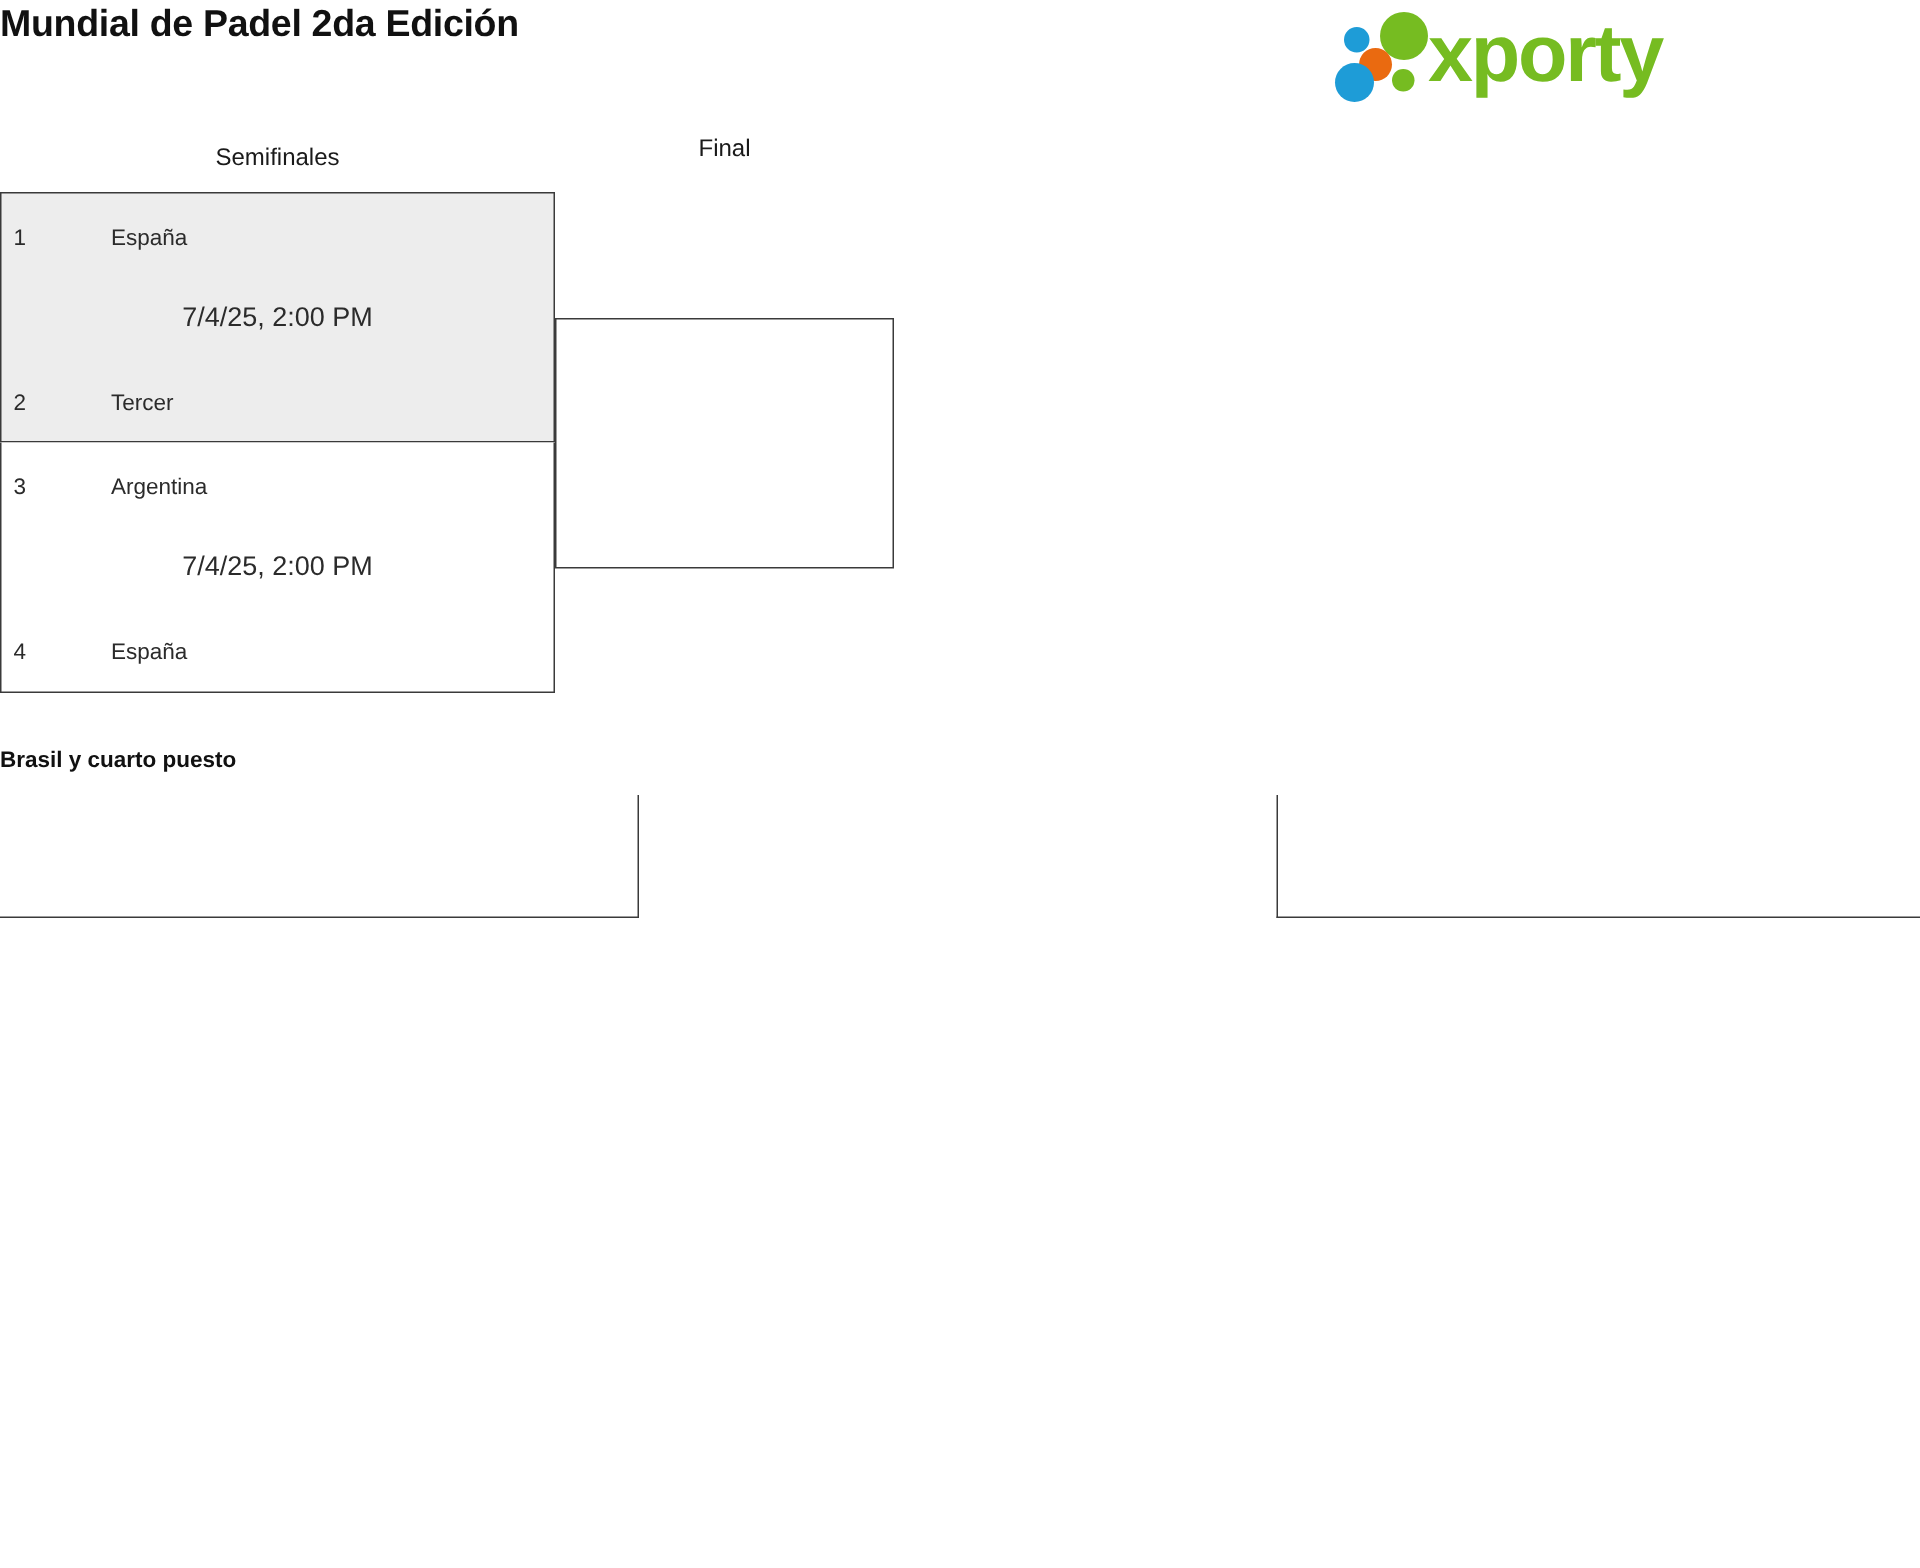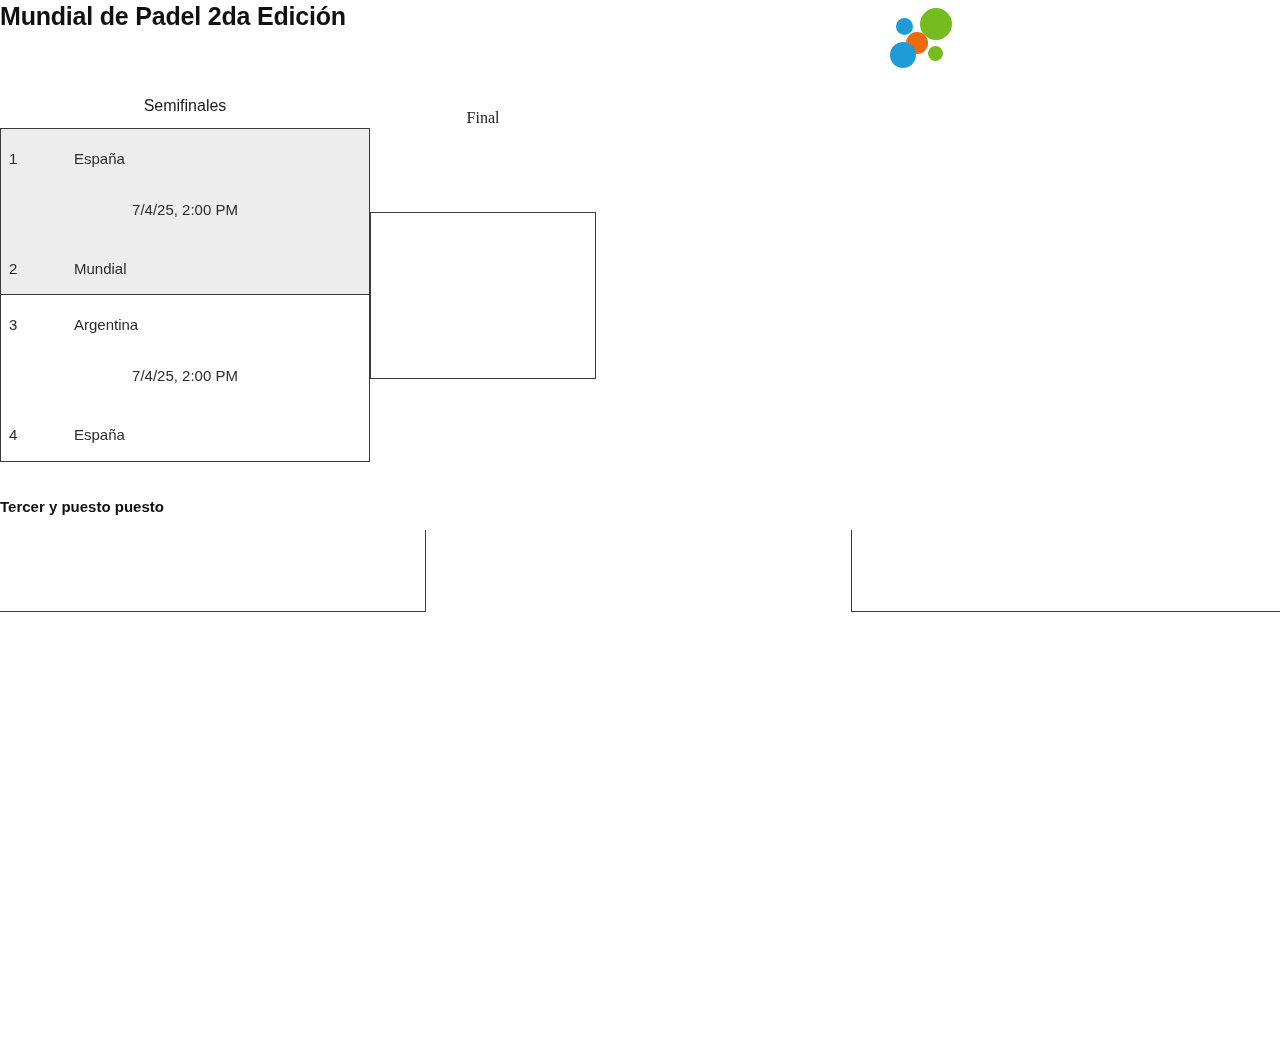--- a/index.html
+++ b/index.html
@@ -68,21 +68,21 @@
   
   .round-header {
     position: absolute;
     font-size: 16px;
     font-weight: 500;
     color: #1a1a1a;
     text-align: center;
     white-space: nowrap;
   }
   .round-header.semis { left: 0;   top: 97px; width: 370px; }
-  .round-header.final { left: 370px; top: 109px; width: 226px; font-family: Liberation Serif, serif; }
+  .round-header.final { left: 370px; top: 91px; width: 226px; }
 
   
   .semis-col {
     position: absolute;
     left: 0;
     top: 128px;
     width: 370px;
     height: 334px;
   }
   .match {
@@ -120,21 +120,21 @@
     color: #2b2b2b;
     white-space: nowrap;
     margin-left: 48px;
   }
   .match-date {
     position: absolute;
     left: 0;
     top: 72px;
     width: 100%;
     text-align: center;
-    font-size: 15px;
+    font-size: 18px;
     color: #2b2b2b;
     white-space: nowrap;
   }
 
   
   .final-box {
     position: absolute;
     left: 370px;
     top: 212px;
     width: 226px;
@@ -174,38 +174,39 @@
   </div>
 
   <div class="logo">
     <div class="logo-dots">
       <span class="dot dot-blue-sm"></span>
       <span class="dot dot-green-lg"></span>
       <span class="dot dot-orange"></span>
       <span class="dot dot-blue-lg"></span>
       <span class="dot dot-green-sm"></span>
     </div>
+    <div class="logo-word">xporty</div>
   </div>
 
 </div>
 
 <div class="round-header semis">Semifinales</div>
 <div class="round-header final">Final</div>
 
 <div class="semis-col">
 
   <div class="match highlighted">
     <div class="team-row top">
       <span class="seed">1</span>
       <span class="team-name">España</span>
     </div>
     <div class="match-date">7/4/25, 2:00 PM</div>
     <div class="team-row bottom">
       <span class="seed">2</span>
-      <span class="team-name">Mundial</span>
+      <span class="team-name">Tercer</span>
     </div>
   </div>
 
   <div class="match">
     <div class="team-row top">
       <span class="seed">3</span>
       <span class="team-name">Argentina</span>
     </div>
     <div class="match-date">7/4/25, 2:00 PM</div>
     <div class="team-row bottom">
@@ -221,16 +222,16 @@
     <span class="seed"></span>
     <span class="team-name"></span>
   </div>
   <div class="match-date"></div>
   <div class="team-row bottom">
     <span class="seed"></span>
     <span class="team-name"></span>
   </div>
 </div>
 
-<div class="third-place-title">Tercer y puesto puesto</div>
+<div class="third-place-title">Brasil y cuarto puesto</div>
 
 <div class="tp-col left"></div>
 <div class="tp-col right"></div>
 
 </body></html>

